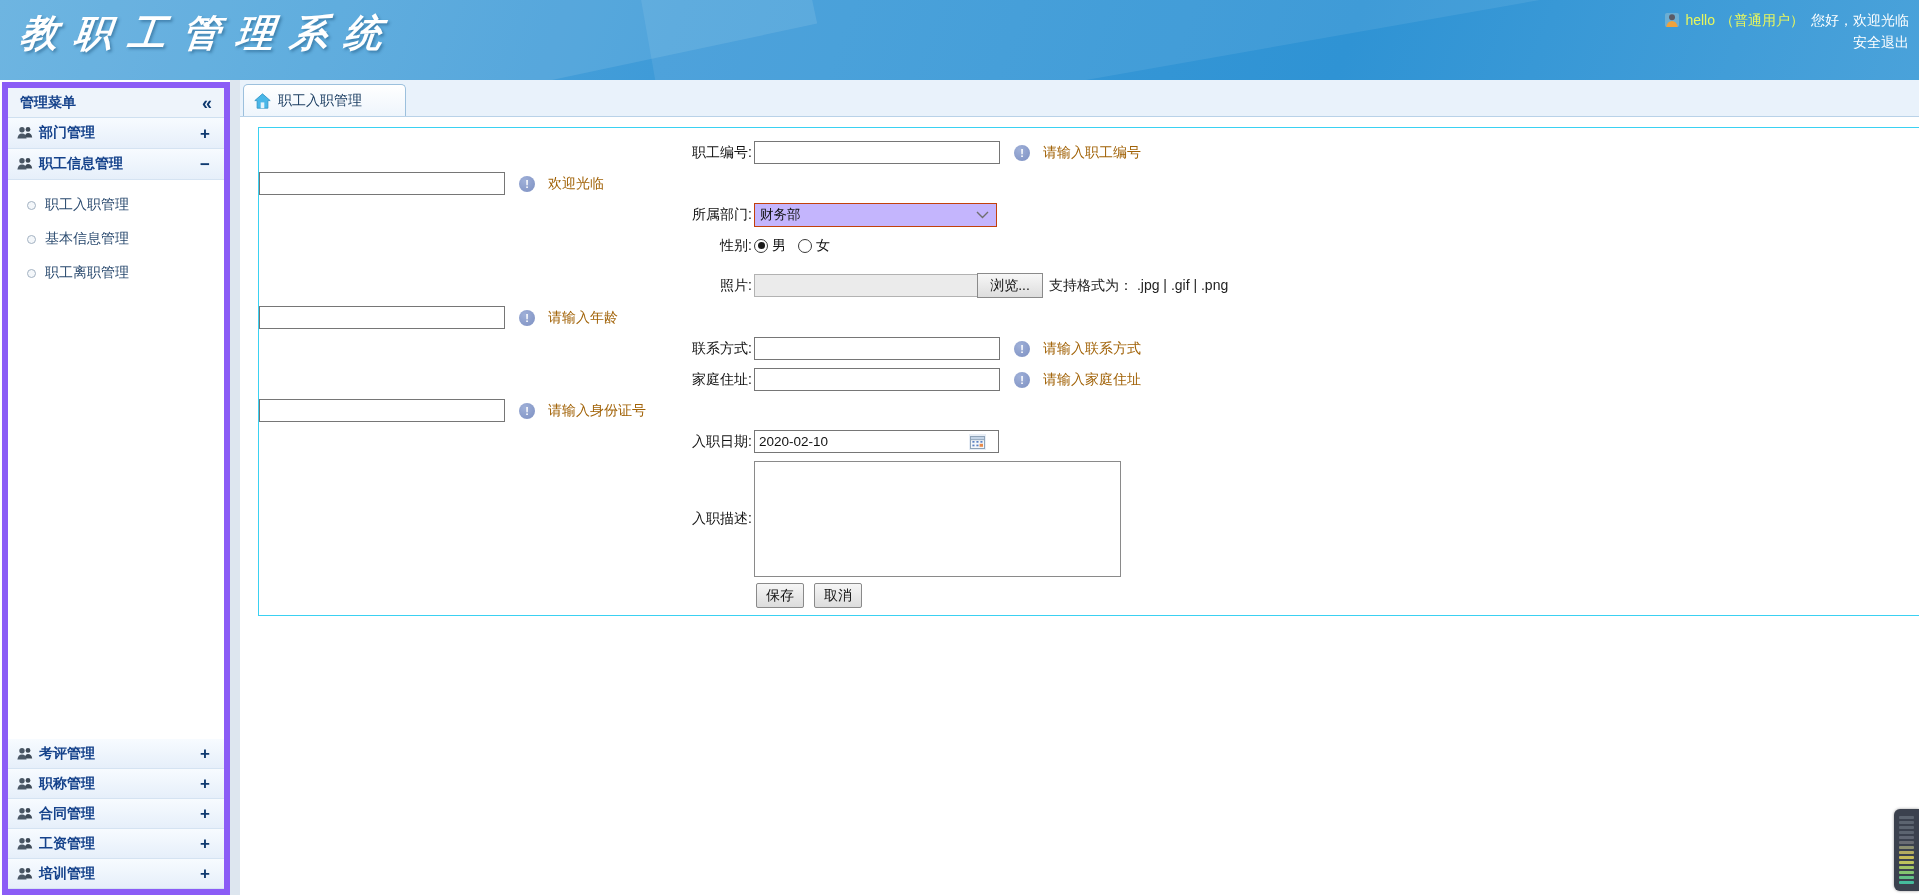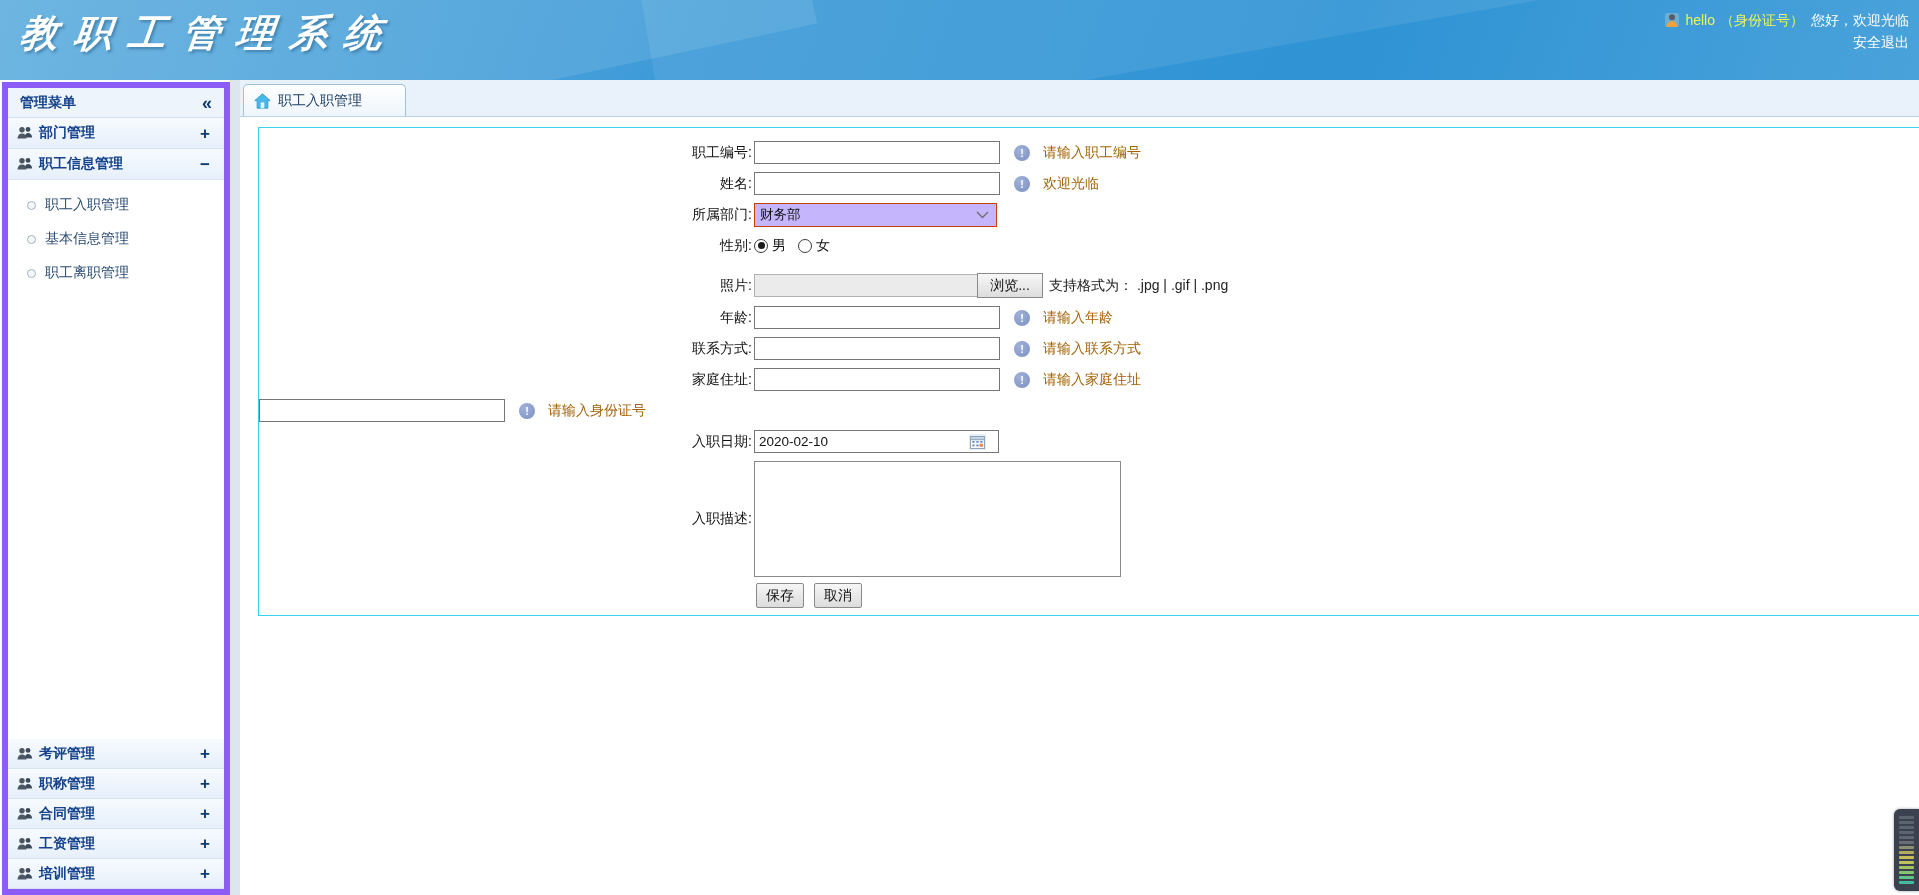--- a/index.html
+++ b/index.html
@@ -114,21 +114,21 @@
     <div class="user-area">
       <div class="user-line1">
         <span class="ppl">
           <svg width="16" height="16" viewBox="0 0 16 16">
               <rect x="1" y="1" width="14" height="14" rx="2" fill="#fde8c8" opacity="0.25"></rect>
               <circle cx="8" cy="5.2" r="3" fill="#5a5a66"></circle>
               <path d="M2.2 15 q1.2-6 5.8-6 q4.6 0 5.8 6 z" fill="#f0a23c"></path>
             </svg>
         </span>
         <span class="uname">hello</span>
-        <span class="urole">（身份证号）</span>
+        <span class="urole">（普通用户）</span>
         <span class="ugreet">您好，欢迎光临</span>
       </div>
       <div class="user-line2">
         <span class="logout">安全退出</span>
       </div>
     </div>
   </header>
 
   <div class="gapstrip"></div>
 
@@ -260,21 +260,20 @@
       <div class="panel">
 
         <div class="frow">
           <label class="flabel">职工编号:</label>
           <input class="txt" type="text" value="" style="">
           <span class="info">!</span>
           <span class="tip">请输入职工编号</span>
         </div>
 
         <div class="frow">
-          <label class="flabel">姓名:</label>
           <input class="txt" type="text" value="" style="">
           <span class="info">!</span>
           <span class="tip">欢迎光临</span>
         </div>
 
         <div class="frow">
           <label class="flabel">所属部门:</label>
           <div class="selectbox">
             <span class="select-value">财务部</span>
             <span class="chev">
@@ -296,21 +295,20 @@
         </div>
 
         <div class="frow">
           <label class="flabel">照片:</label>
           <div class="filebox"></div>
           <button class="browse">浏览...</button>
           <span class="note">支持格式为： .jpg | .gif | .png</span>
         </div>
 
         <div class="frow">
-          <label class="flabel">年龄:</label>
           <input class="txt" type="text" value="" style="">
           <span class="info">!</span>
           <span class="tip">请输入年龄</span>
         </div>
 
         <div class="frow">
           <label class="flabel">联系方式:</label>
           <input class="txt" type="text" value="" style="">
           <span class="info">!</span>
           <span class="tip">请输入联系方式</span>

